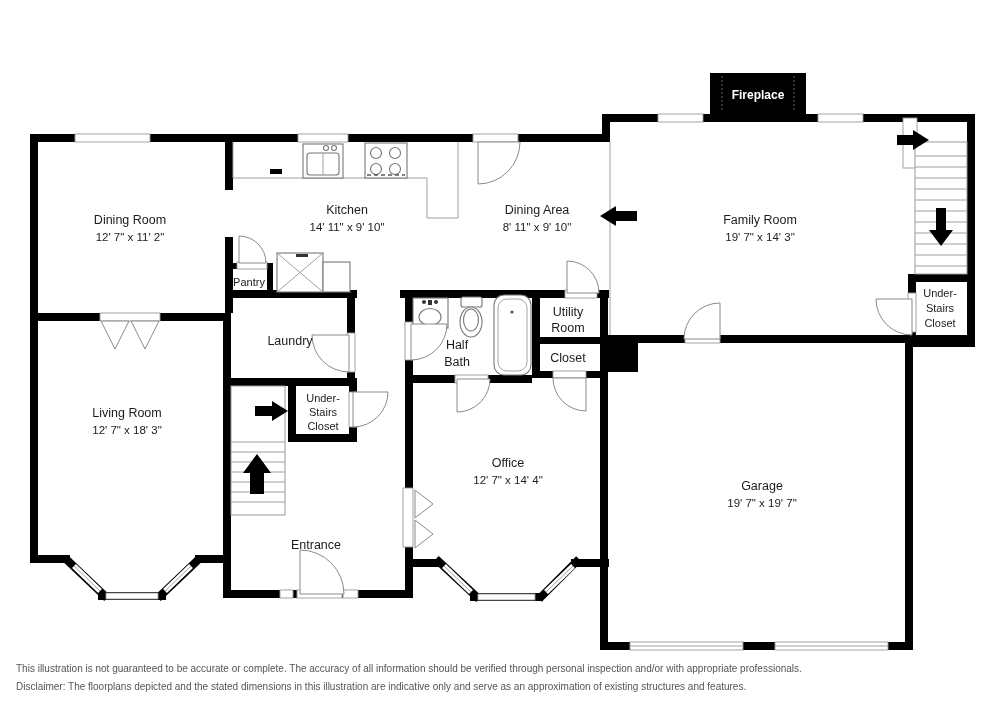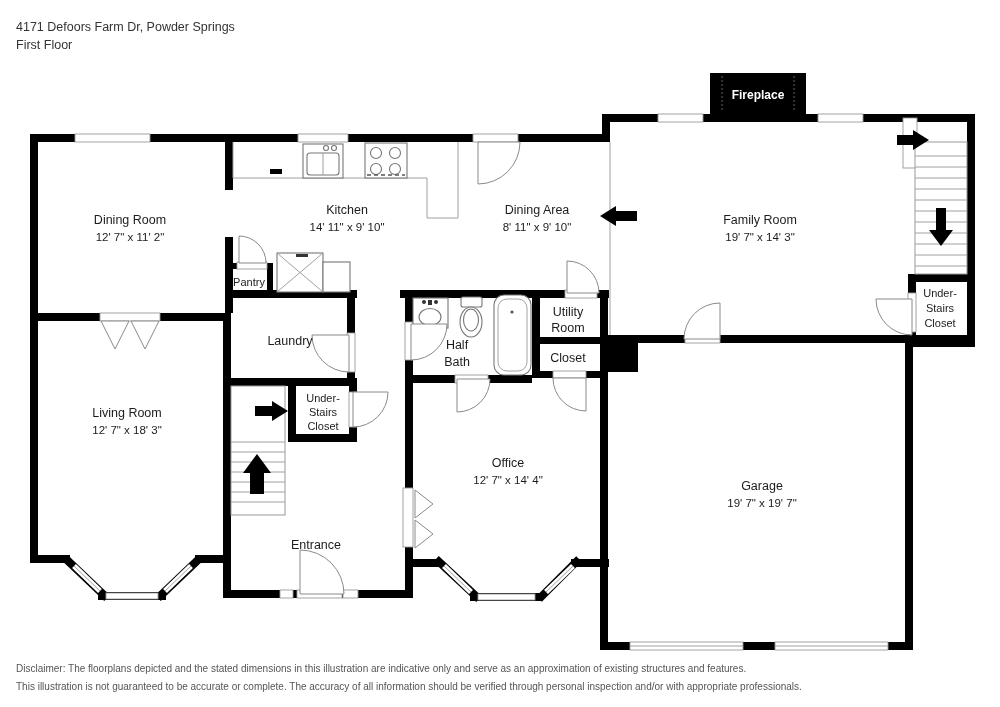--- a/index.html
+++ b/index.html
@@ -16,24 +16,20 @@
   .thin{stroke:#a0a0a0;stroke-width:1;fill:none;}
   .fan{fill:#fff;stroke:#8a8a8a;stroke-width:1;}
   .fix{fill:#fff;stroke:#777;stroke-width:1.1;}
   .arrow{fill:#000;}
 </style>
 </head>
 <body>
 
 <div class="page">
 
-  <div class="hdr">
-    <div>4171 Defoors Farm Dr, Powder Springs</div>
-    <div>First Floor</div>
-  </div>
 
   <svg width="1000" height="707" viewBox="0 0 1000 707">
 
     <g>
 
       <rect class="wall" x="30" y="134" width="580" height="8"></rect>
       <rect class="wall" x="602" y="114" width="373" height="8"></rect>
       <rect class="wall" x="602" y="114" width="8" height="28"></rect>
       <rect class="wall" x="967" y="114" width="8" height="233"></rect>
       <rect class="wall" x="30" y="134" width="8" height="429"></rect>
@@ -311,17 +307,17 @@
       <text class="rsmall" x="940" y="327" text-anchor="middle">Closet</text>
     </g>
     <g>
       <text class="rsmall" x="323" y="402" text-anchor="middle">Under-</text>
       <text class="rsmall" x="323" y="416" text-anchor="middle">Stairs</text>
       <text class="rsmall" x="323" y="430" text-anchor="middle">Closet</text>
     </g>
   </svg>
 
   <div class="disc">
+    <div>This illustration is not guaranteed to be accurate or complete. The accuracy of all information should be verified through personal inspection and/or with appropriate professionals.</div>
     <div>Disclaimer: The floorplans depicted and the stated dimensions in this illustration are indicative only and serve as an approximation of existing structures and features.</div>
-    <div>This illustration is not guaranteed to be accurate or complete. The accuracy of all information should be verified through personal inspection and/or with appropriate professionals.</div>
   </div>
 
 </div>
 
 </body></html>

